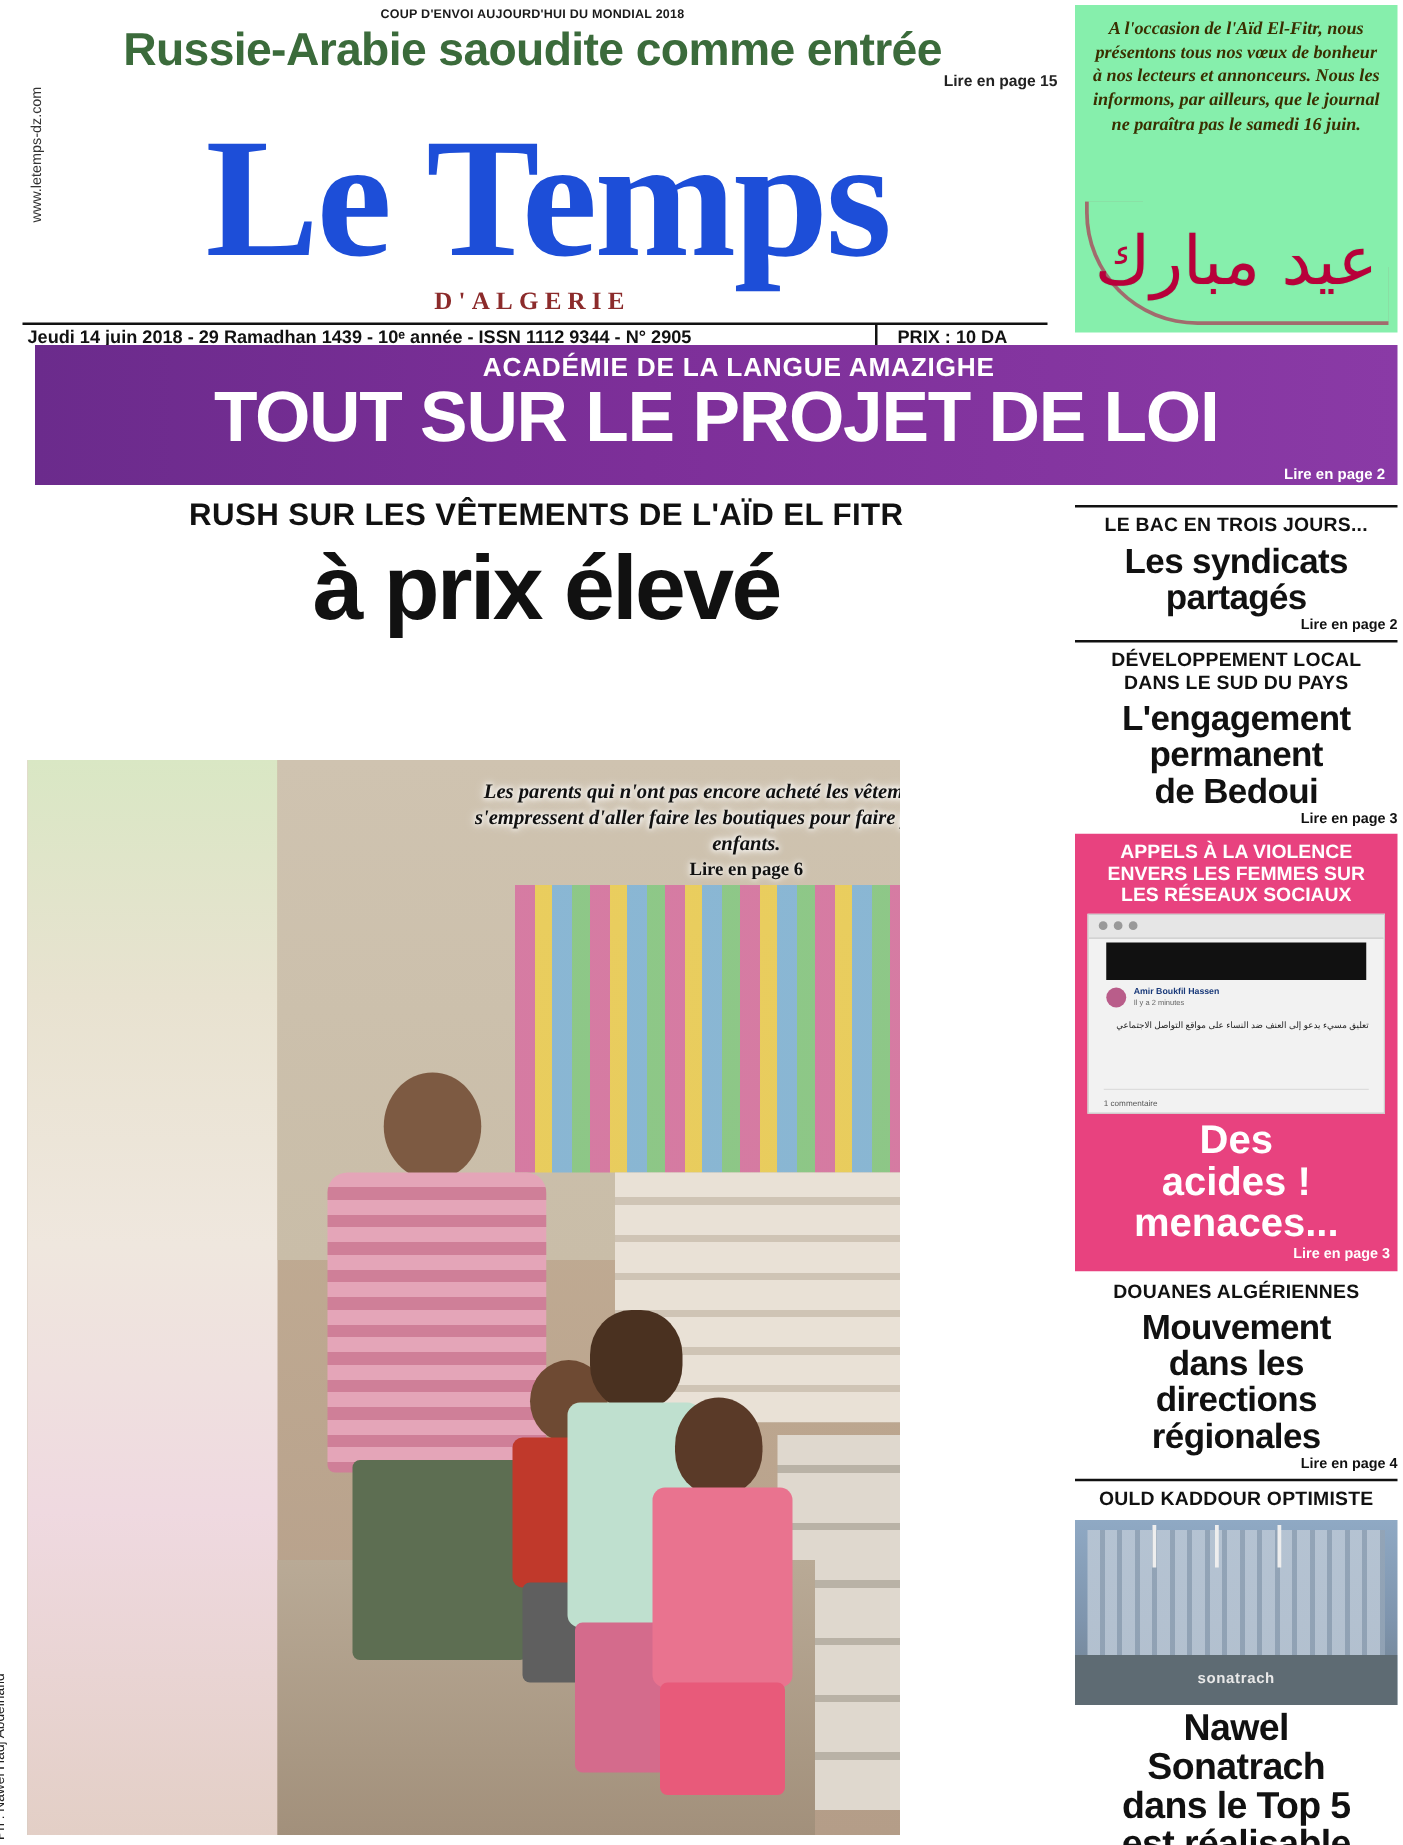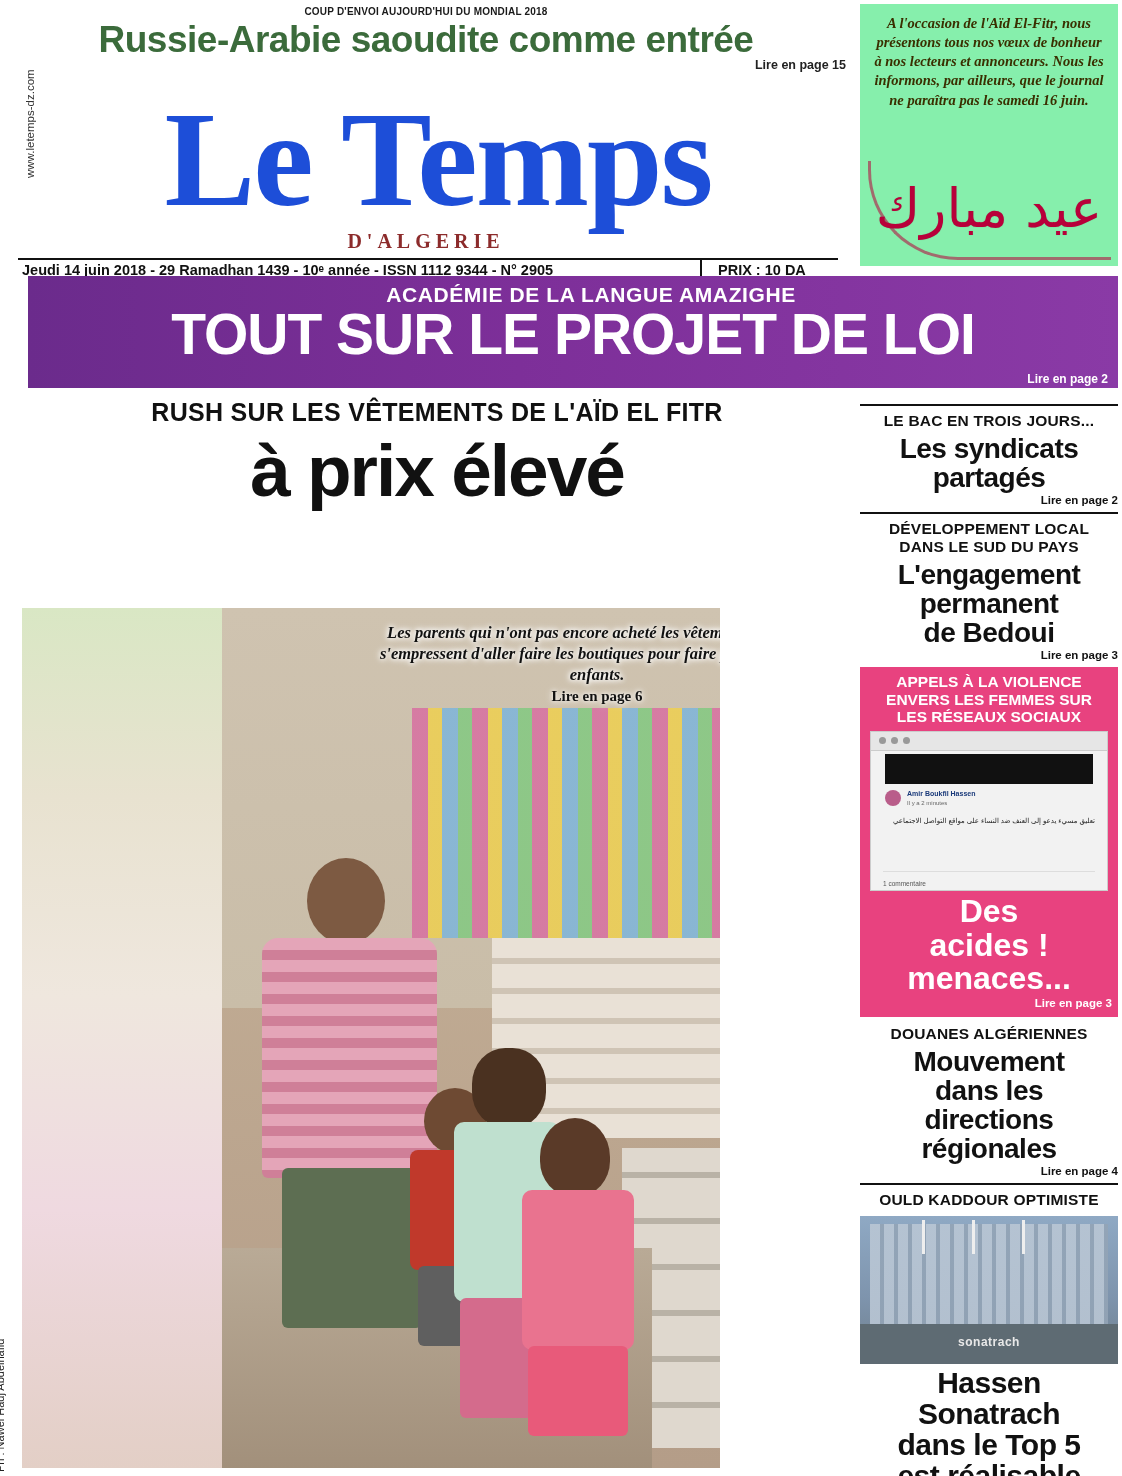--- a/index.html
+++ b/index.html
@@ -578,21 +578,21 @@
       <div class="rc-kicker">OULD KADDOUR OPTIMISTE</div>
       <div class="sona-photo">
         <div class="sona-building"></div>
         <div class="sona-flag" style="left:62px"></div>
         <div class="sona-flag" style="left:112px"></div>
         <div class="sona-flag" style="left:162px"></div>
         <div class="sona-ground"></div>
         <div class="sona-logo">sonatrach</div>
       </div>
       <div class="rc-head" style="font-size:30px">
-        <div>Hassen</div>
+        <div>Nawel</div>
         <div>Sonatrach</div>
         <div>dans le Top 5</div>
         <div>est réalisable</div>
       </div>
 
     </div>
 
   </div>
 </div>
 

